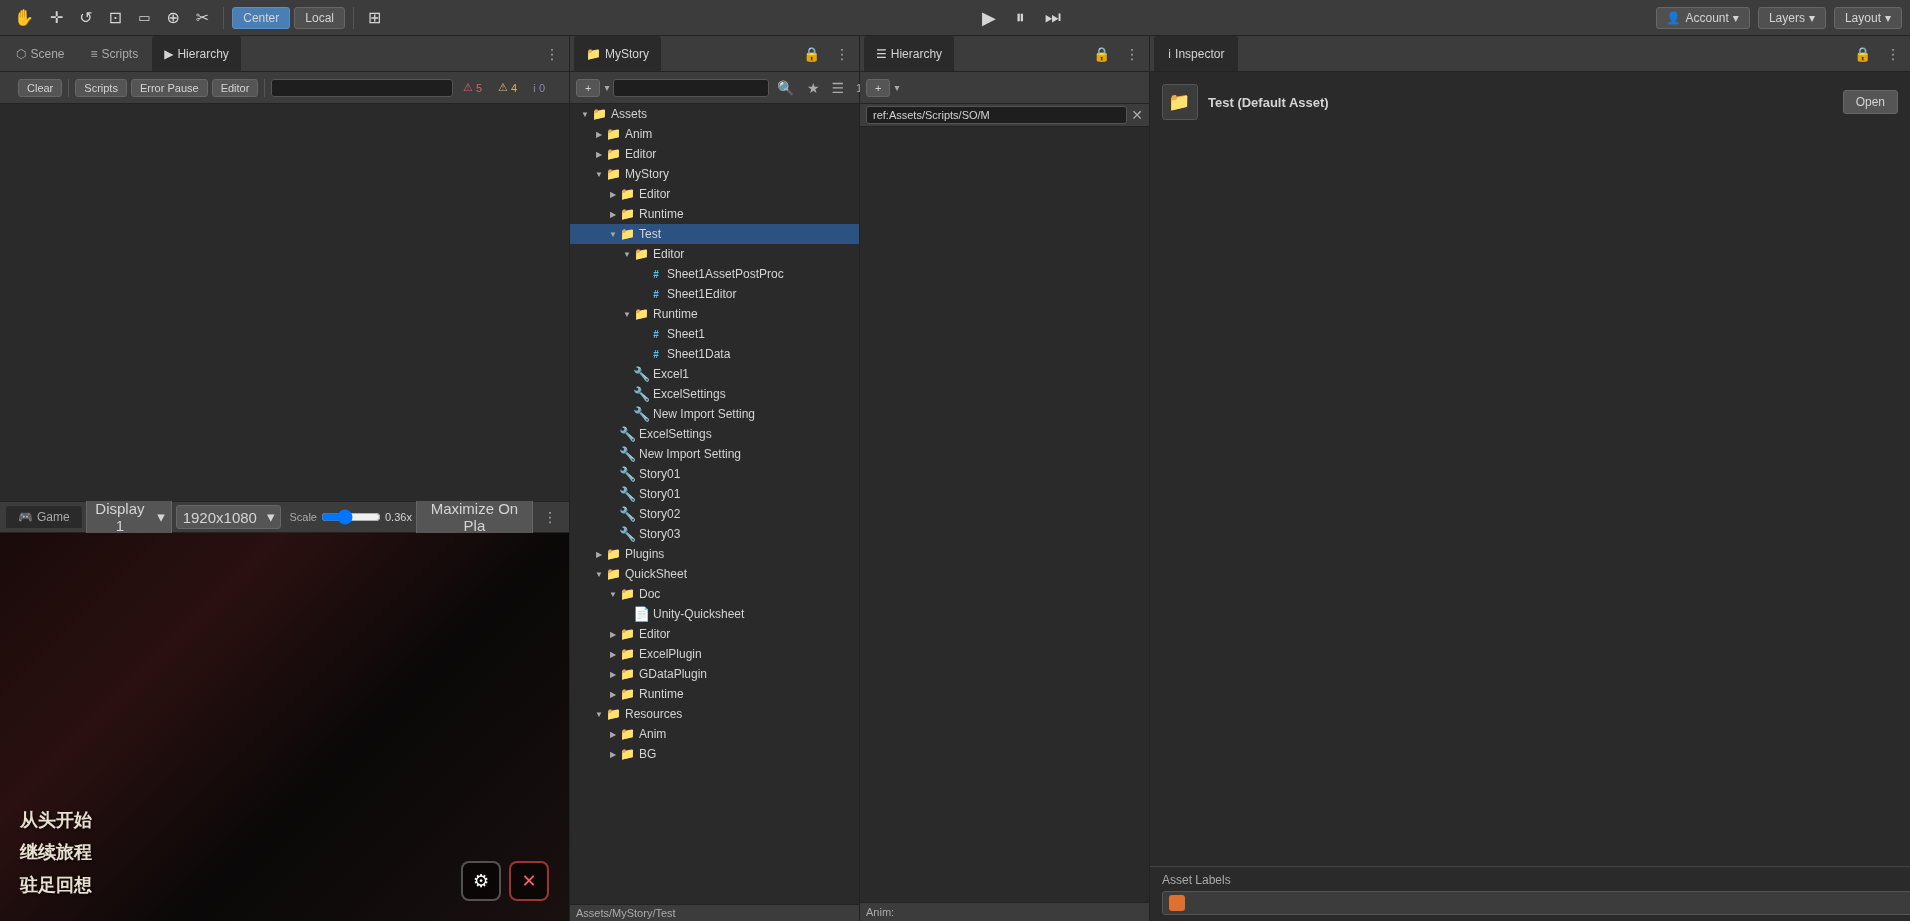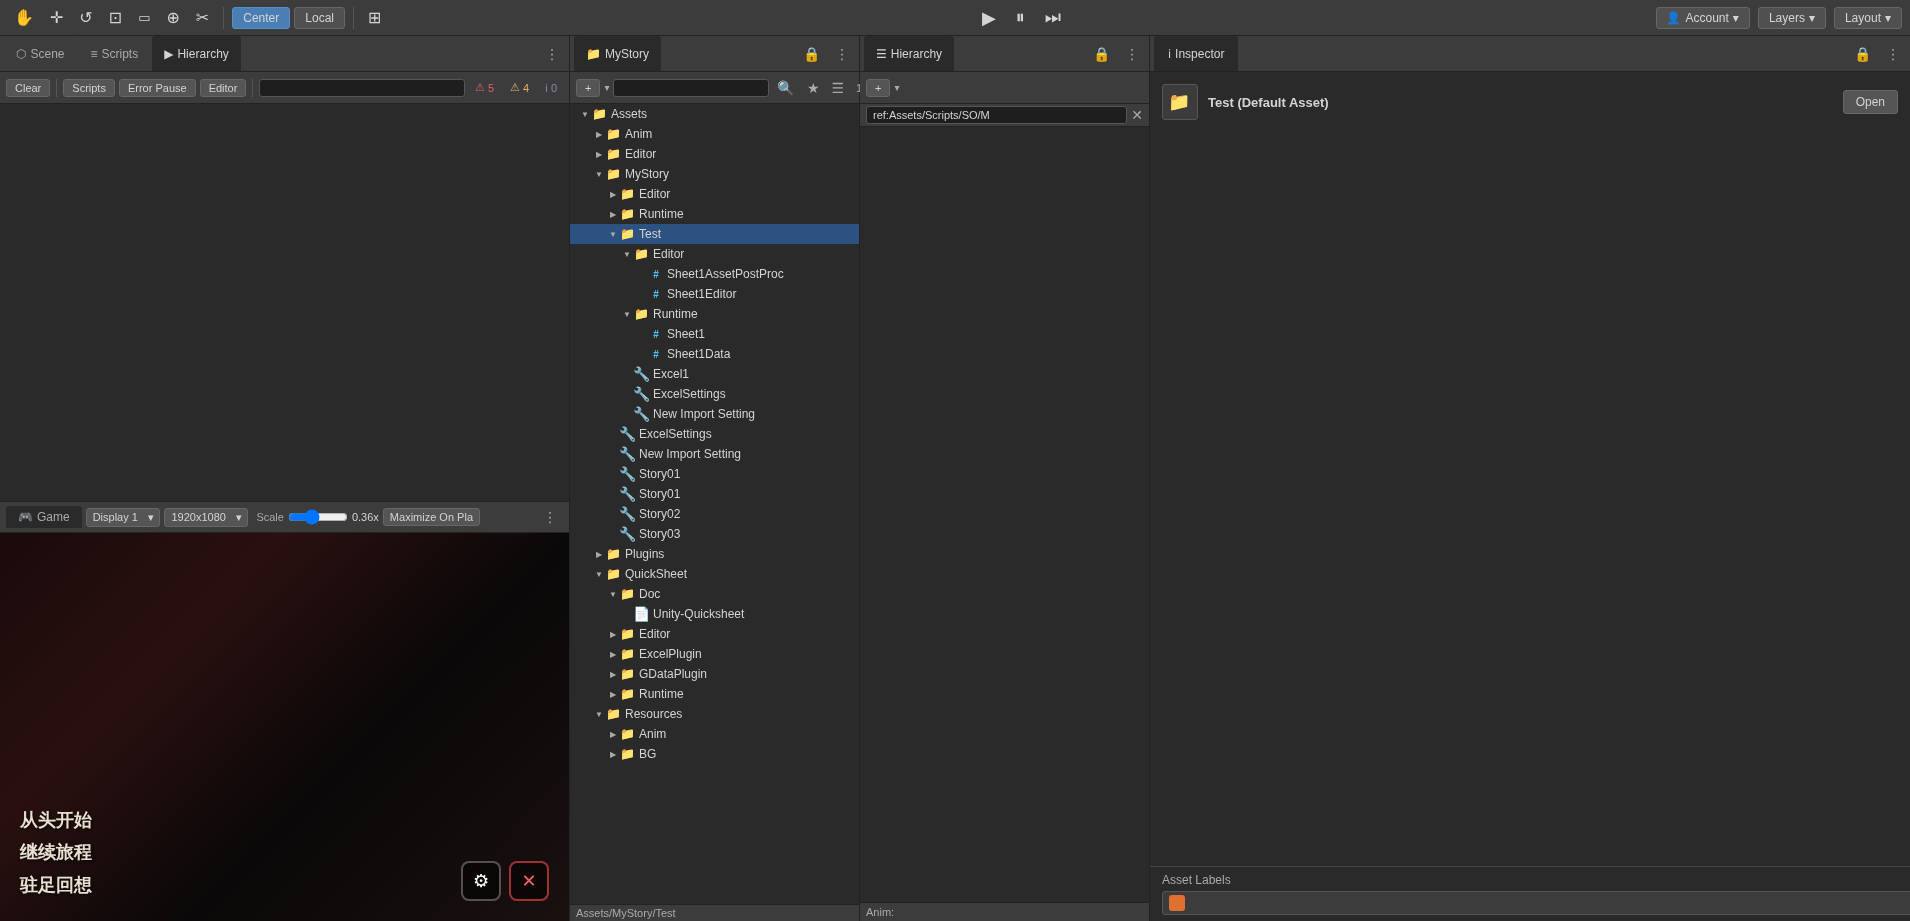--- a/index.html
+++ b/index.html
@@ -147,21 +147,21 @@
       padding: 2px 6px;
     }
 
     
     .console-toolbar {
       background: #3c3c3c;
       display: flex;
       align-items: center;
       height: 32px;
       border-bottom: 1px solid #232323;
-      padding: 0 6px;
+      padding: 0 18px;
       gap: 4px;
       flex-shrink: 0;
     }
     .console-btn {
       background: #555;
       border: 1px solid #666;
       border-radius: 3px;
       color: #d4d4d4;
       padding: 2px 8px;
       font-size: 11px;
@@ -210,21 +210,21 @@
       padding: 0 6px;
       gap: 4px;
       flex-shrink: 0;
     }
     .game-dropdown {
       background: #555;
       border: 1px solid #666;
       border-radius: 3px;
       color: #d4d4d4;
       padding: 2px 6px;
-      font-size: 11px;
+      font-size: 15px;
       cursor: pointer;
       display: flex;
       align-items: center;
       gap: 10px;
     }
     .game-content {
       flex: 1;
       background: #1a1a1a;
       position: relative;
       overflow: hidden;

